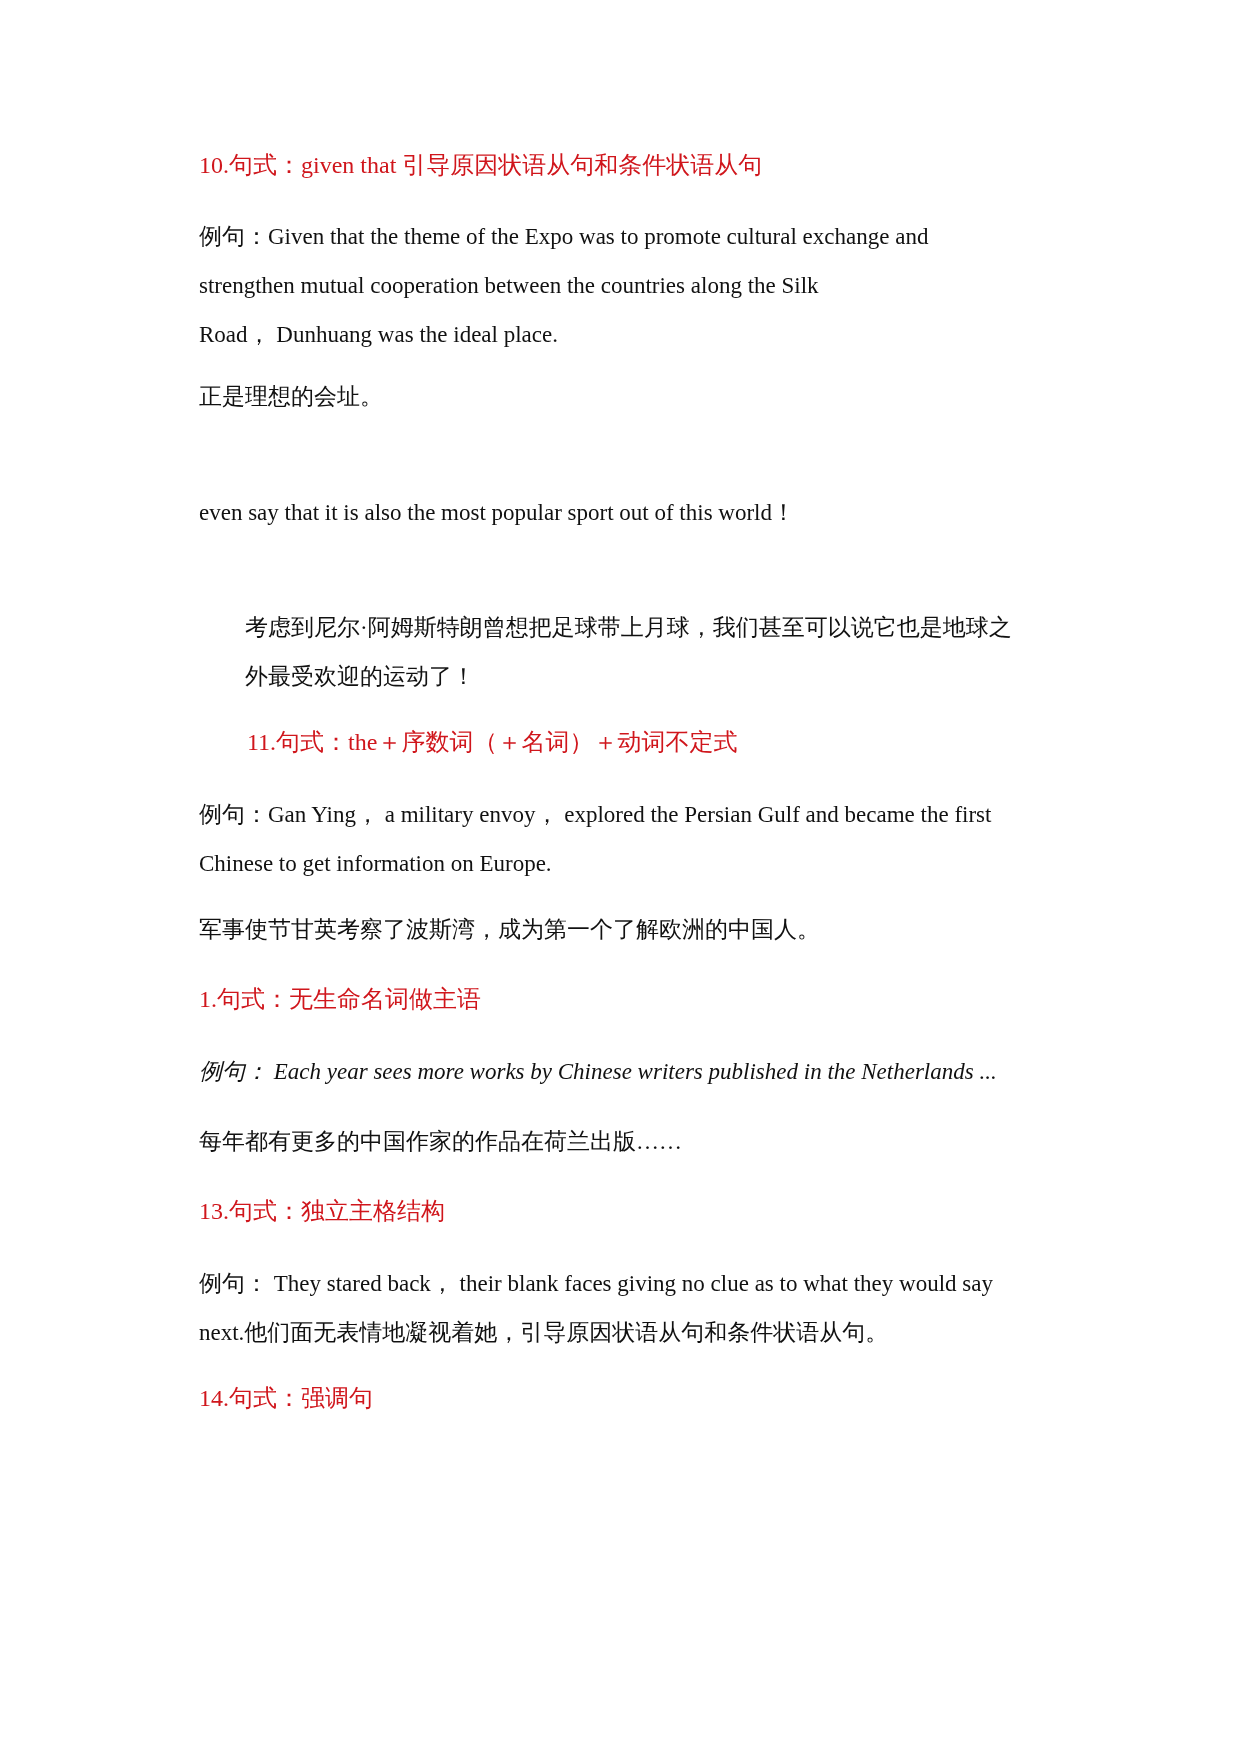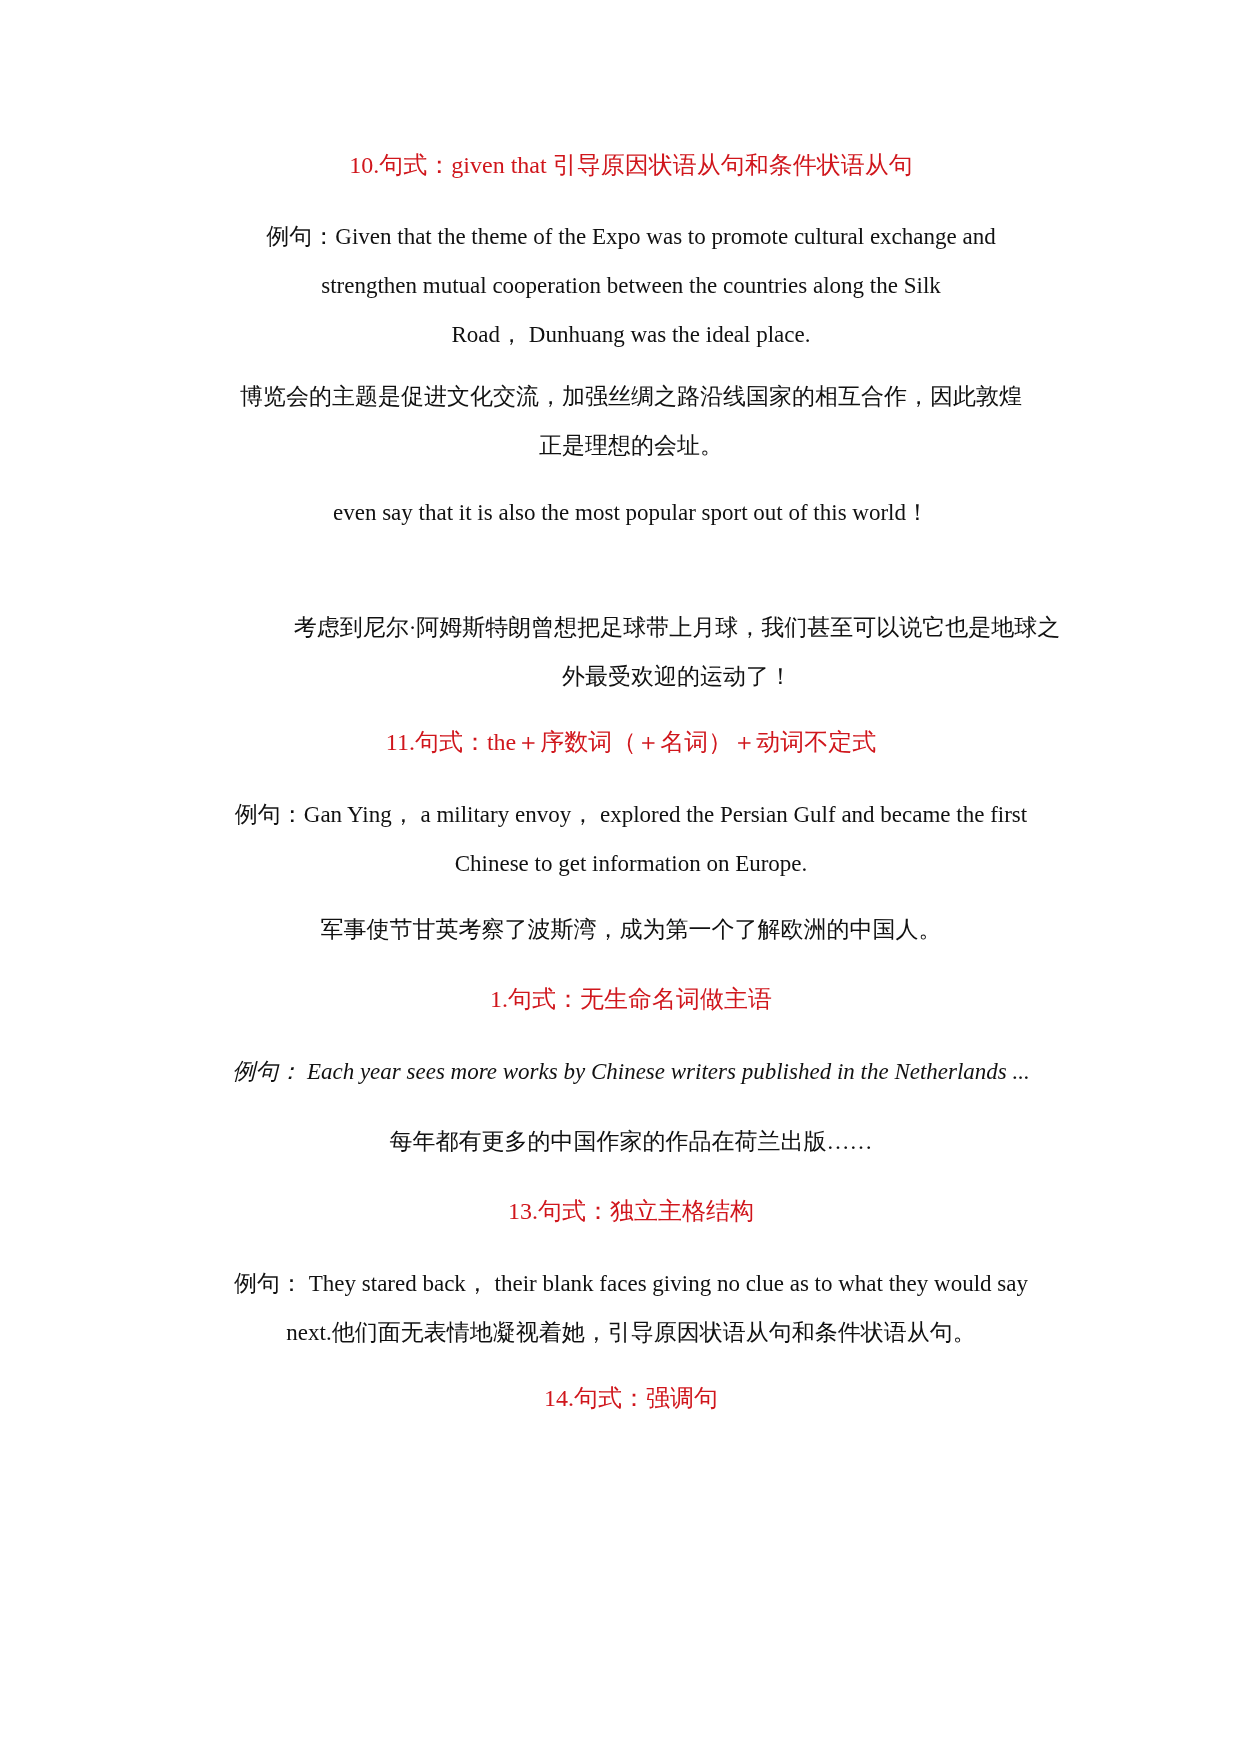--- a/index.html
+++ b/index.html
@@ -16,26 +16,25 @@
       color: #111111;
     }
     .page {
       position: absolute;
       left: 187px;
       top: 0;
       width: 880px;
     }
     .block {
       position: absolute;
-      left: 4px;
+      left: 12px;
       width: 880px;
       font-size: 23px;
       line-height: 49px;
       white-space: normal;
-      text-align: center;
     }
     .heading {
       color: #d0161c;
       font-size: 24px;
     }
     .line {
       display: block;
       white-space: nowrap;
     }
   </style>
@@ -46,32 +45,31 @@
 
   <div class="block heading" style="top:141px;">
     <span class="line">10.句式：given that 引导原因状语从句和条件状语从句</span>
   </div>
   <div class="block" style="top:212px;">
     <span class="line">例句：Given that the theme of the Expo was to promote cultural exchange and</span>
     <span class="line">strengthen mutual cooperation between the countries along the Silk</span>
     <span class="line">Road， Dunhuang was the ideal place.</span>
   </div>
   <div class="block" style="top:372px;">
-    <span class="line">博览会的主题是促进文化交流，加强丝绸之路沿线国家的相互合作，因此敦煌</span>
     <span class="line">正是理想的会址。</span>
   </div>
   <div class="block" style="top:488px;">
     <span class="line">even say that it is also the most popular sport out of this world！</span>
   </div>
   <div class="block" style="top:603px;margin-left:46px;">
     <span class="line">考虑到尼尔·阿姆斯特朗曾想把足球带上月球，我们甚至可以说它也是地球之</span>
     <span class="line">外最受欢迎的运动了！</span>
   </div>
 
-  <div class="block heading" style="top:718px;">
+  <div class="block heading" style="top:718px;margin-left:48px;">
     <span class="line">11.句式：the＋序数词（＋名词）＋动词不定式</span>
   </div>
   <div class="block" style="top:790px;">
     <span class="line">例句：Gan Ying， a military envoy， explored the Persian Gulf and became the first</span>
     <span class="line">Chinese to get information on Europe.</span>
   </div>
   <div class="block" style="top:905px;">
     <span class="line">军事使节甘英考察了波斯湾，成为第一个了解欧洲的中国人。</span>
   </div>
 

